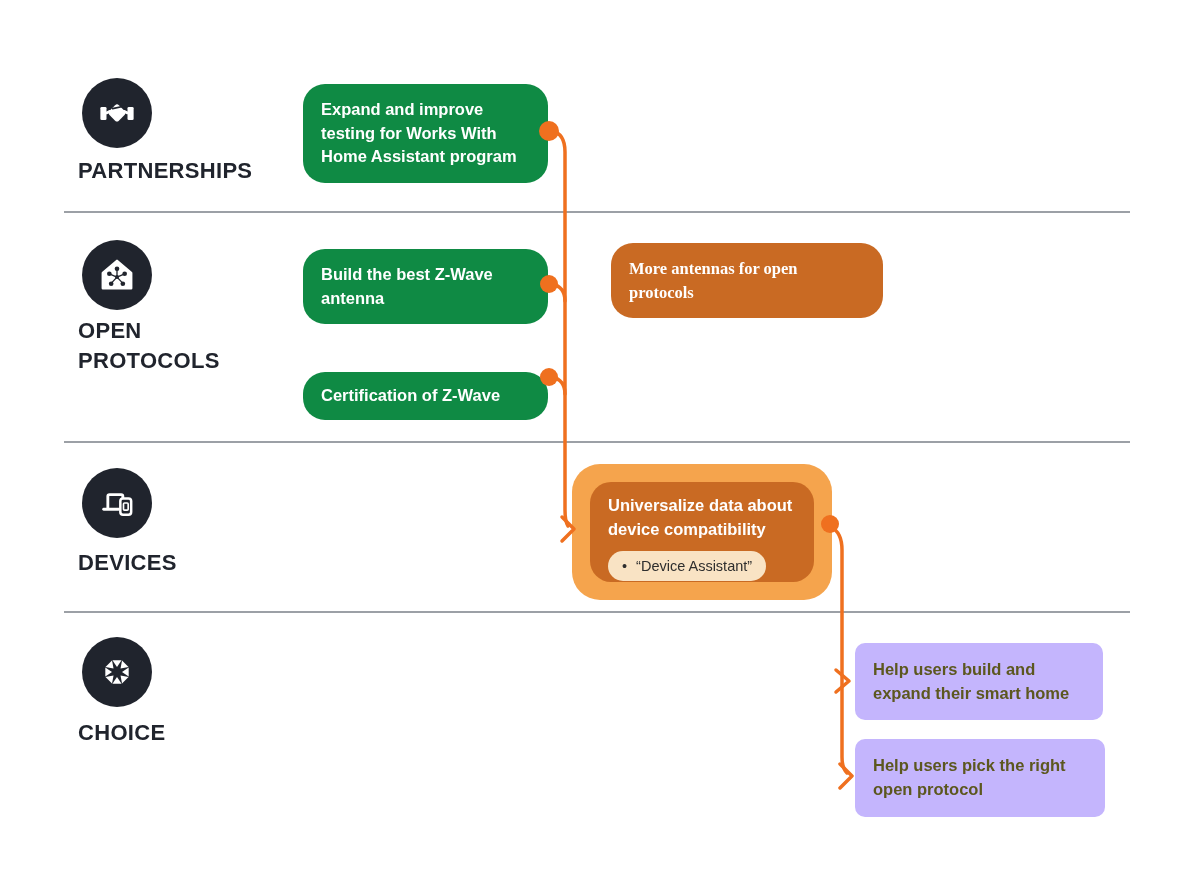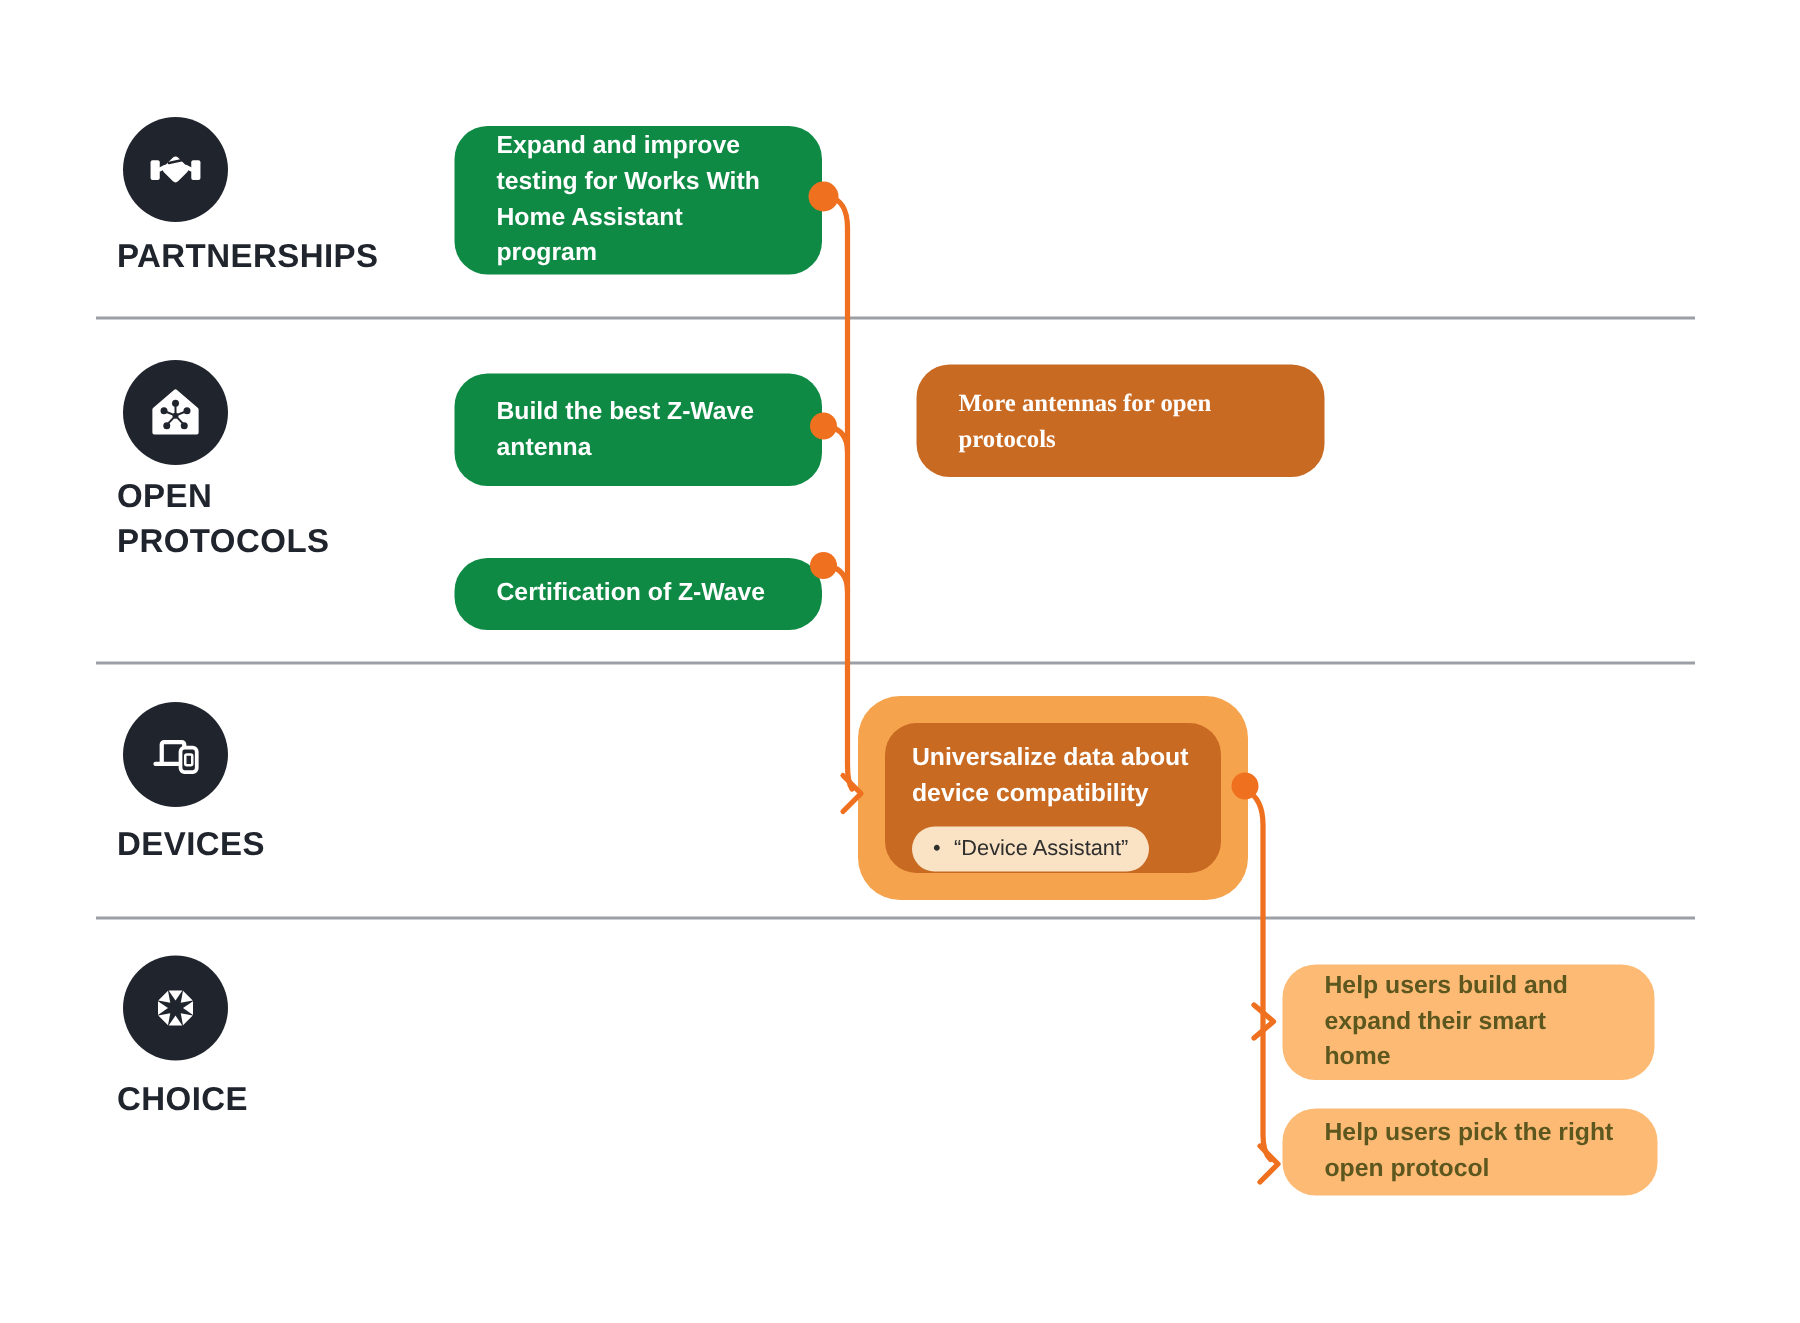--- a/index.html
+++ b/index.html
@@ -20,26 +20,26 @@
   }
   .section-label{
     position:absolute;
     color:#20242D;font-weight:bold;font-size:22px;line-height:1.35;
     letter-spacing:0.3px;
   }
   .card{
     position:absolute;box-sizing:border-box;
     border-radius:22px;
     color:#ffffff;font-weight:bold;font-size:16.5px;line-height:1.45;
-    padding:13px 28px;
+    padding:13px 18px;
     display:flex;align-items:center;
   }
   .card.green{background:#0F8A44;}
   .card.orange{background:#C96A23;}
-  .card.yellow{background:#fdba74;color:#5C571F;}
+  .card.yellow{background:#c4b5fd;color:#5C571F;border-radius:10px;}
   .highlight-outer{
     position:absolute;box-sizing:border-box;
     background:#F5A44D;border-radius:28px;padding:18px;
   }
   .highlight-inner{
     box-sizing:border-box;width:100%;height:100%;
     background:#C96A23;border-radius:21px;
     padding:12px 16px 12px 18px;
   }
   .highlight-title{
@@ -142,21 +142,21 @@
       <polygon points="19.8,19.8 10.2,18 18,10.2"></polygon>
       <polygon points="24,18 18.5,10 29.5,10"></polygon>
       <polygon points="28.2,19.8 30,10.2 37.8,18"></polygon>
     </svg>
   </div>
   <div class="section-label" style="left:78px;top:718px;width:200px;">CHOICE</div>
 
   <div class="card yellow" style="left:855px;top:643px;width:248px;height:77px;">
     <span>Help users build and expand their smart home</span>
   </div>
-  <div class="card yellow" style="left:855px;top:739px;width:250px;height:58px;justify-content:flex-end;">
+  <div class="card yellow" style="left:855px;top:739px;width:250px;height:78px;justify-content:flex-end;">
     <span>Help users pick the right open protocol</span>
   </div>
 
   <svg class="connectors" width="1200" height="882" viewBox="0 0 1200 882">
     <g stroke="#EF701F" stroke-width="3.5" fill="none" stroke-linecap="round" stroke-linejoin="round">
 
       <path d="M 552 131 C 562 133 565 141 565 152 L 565 510 C 565 519 566 523 568 526"></path>
       <polyline points="562,517 574,529 562,541"></polyline>
 
       <path d="M 552 284 C 561 286 565 292 565 301"></path>

